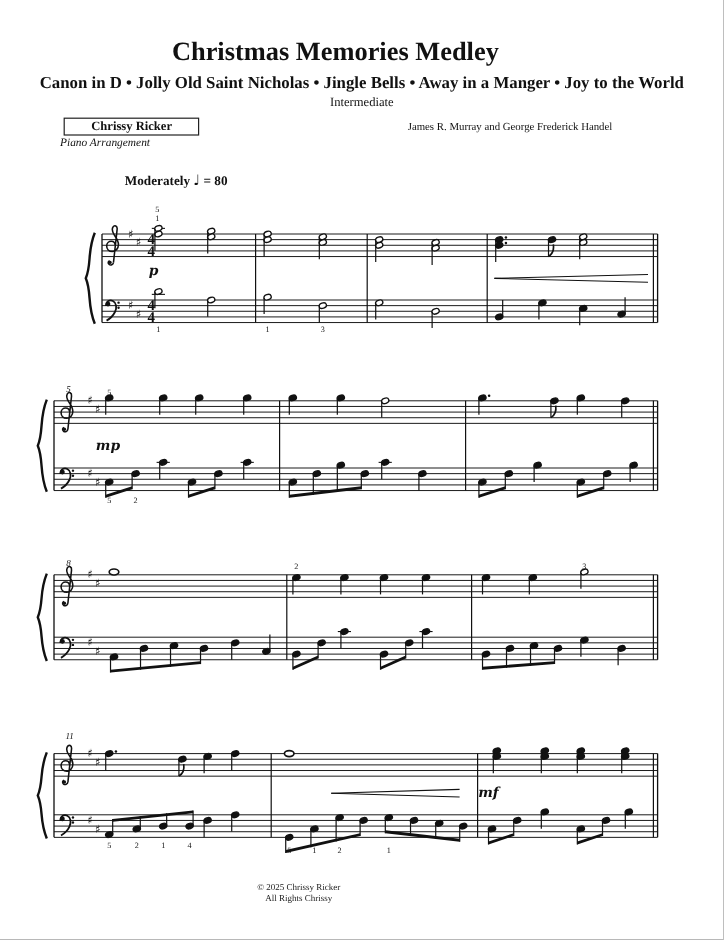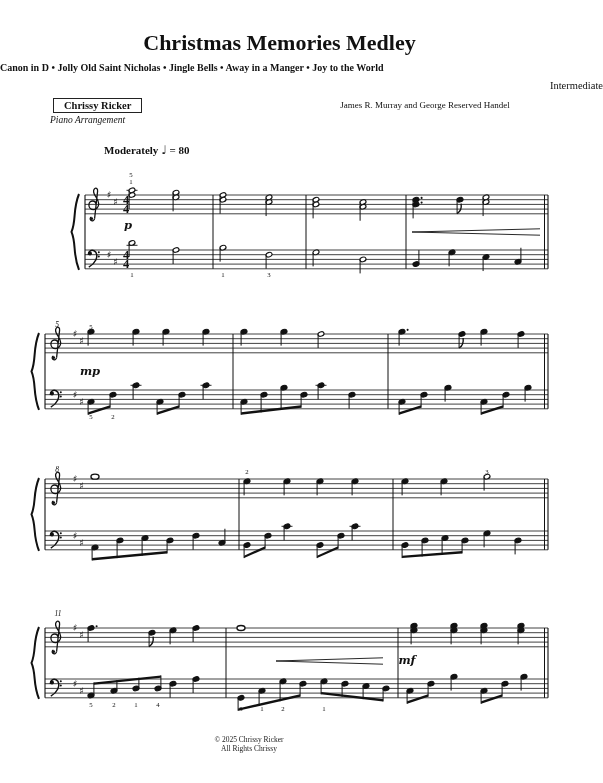--- a/index.html
+++ b/index.html
@@ -1,22 +1,22 @@
 <!DOCTYPE html>
 <html><head>
 <meta charset="utf-8">
 <style>
   html,body{margin:0;padding:0;background:#888;}
   .page{position:relative;width:603px;height:783px;background:#ffffff;margin:0 auto;
         font-family:"Liberation Serif", serif;color:#111;overflow:hidden;}
   .abs{position:absolute;}
   .title{top:30px;left:0;width:559px;text-align:center;font-size:22px;font-weight:bold;}
-  .subtitle{top:62px;left:0;width:603px;font-size:10px;font-weight:bold;}
-  .level{top:80px;left:0;width:603px;text-align:right;font-size:10.5px;}
-  .arranger-box{top:98px;left:53px;border:1.5px solid #222;padding:1px 10px;font-size:10.5px;font-weight:bold;background:#fff;text-align:right;}
+  .subtitle{top:62px;left:0;width:603px;text-align:center;font-size:14px;font-weight:bold;}
+  .level{top:80px;left:0;width:603px;text-align:center;font-size:10.5px;}
+  .arranger-box{top:98px;left:53px;border:1.5px solid #222;padding:1px 22px;font-size:10.5px;font-weight:bold;background:#fff;text-align:right;}
   .arranger-role{top:115px;left:50px;font-size:9.5px;font-style:italic;}
   .credits{top:100px;left:290px;width:270px;text-align:center;font-size:9px;line-height:11.5px;}
   .tempo{top:143px;left:104px;font-size:11px;font-weight:bold;}
   .tempo .note-glyph{font-family:"DejaVu Sans", sans-serif;font-size:12px;}
   .footer{top:735px;left:0;width:498px;text-align:center;font-size:7.5px;line-height:9px;color:#222;}
   svg#score{position:absolute;top:0;left:0;}
   svg text{fill:#111;}
   .f-dyn{font-family:"DejaVu Serif", serif;font-style:italic;font-weight:bold;font-size:11.5px;}
   .f-fing{font-family:"Liberation Serif", serif;font-size:6.8px;}
   .f-mnum{font-family:"Liberation Serif", serif;font-style:italic;font-size:7.5px;}
@@ -28,21 +28,21 @@
 
 <div class="page">
   <div class="abs title">Christmas Memories Medley</div>
   <div class="abs subtitle">Canon in D • Jolly Old Saint Nicholas • Jingle Bells • Away in a Manger • Joy to the World</div>
   <div class="abs level">Intermediate</div>
   <div class="abs arranger-box">
     <span>Chrissy Ricker</span>
   </div>
   <div class="abs arranger-role">Piano Arrangement</div>
   <div class="abs credits">
-    <div>James R. Murray and George Reserved Handel</div>
+    <div>James R. Murray and George Frederick Handel</div>
   </div>
   <div class="abs tempo"><span>Moderately </span><span class="note-glyph">♩</span><span> = 80</span></div>
 
   <svg id="score" width="603" height="783" viewBox="0 0 603 783">
       <g>
         <line x1="85" y1="195" x2="548" y2="195" stroke="#111" stroke-width="0.8"></line>
         <line x1="85" y1="250" x2="548" y2="250" stroke="#111" stroke-width="0.8"></line>
         <line x1="85" y1="199.7" x2="548" y2="199.7" stroke="#111" stroke-width="0.8"></line>
         <line x1="85" y1="254.7" x2="548" y2="254.7" stroke="#111" stroke-width="0.8"></line>
         <line x1="85" y1="204.4" x2="548" y2="204.4" stroke="#111" stroke-width="0.8"></line>

